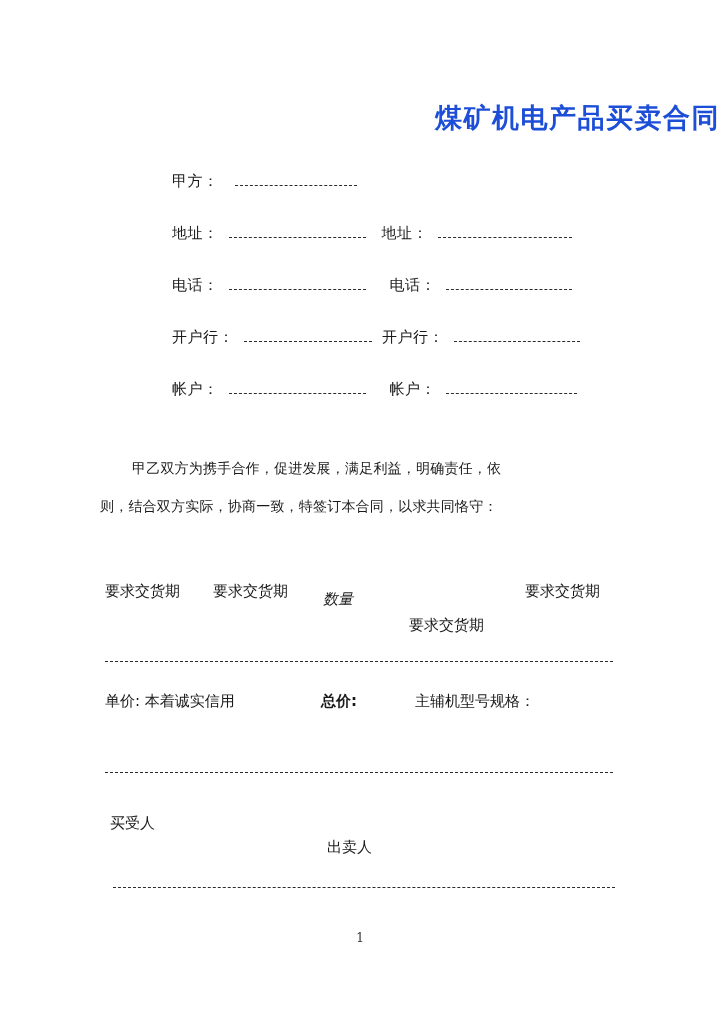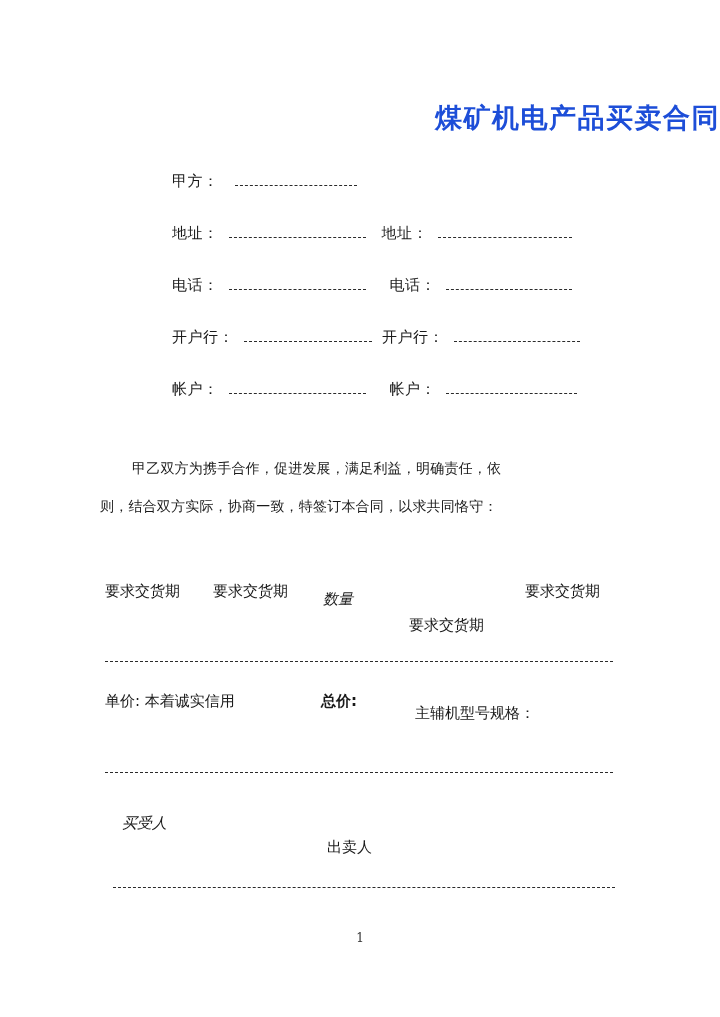--- a/index.html
+++ b/index.html
@@ -129,33 +129,33 @@
     position: absolute;
     top: 692px;
     left: 105px;
     width: 512px;
     font-size: 15px;
     white-space: nowrap;
     color: #1a1a1a;
   }
   .pr-unit  { position: absolute; left: 0px;   top: 0; }
   .pr-total { position: absolute; left: 216px; top: 0; font-weight: bold; }
-  .pr-model { position: absolute; left: 310px; top: 12px; text-align: right; }
+  .pr-model { position: absolute; left: 310px; top: 0; text-align: right; }
 
   
   .sign-row {
     position: absolute;
     top: 814px;
     left: 105px;
     width: 512px;
     font-size: 15px;
     white-space: nowrap;
     color: #1a1a1a;
   }
-  .sg-buyer  { position: absolute; left: 17px;   top: 0; font-style: italic; }
+  .sg-buyer  { position: absolute; left: 5px;   top: 0; }
   .sg-seller { position: absolute; left: 222px; top: 0; margin-top: 24px; }
 
   
   .page-number {
     position: absolute;
     top: 931px;
     left: 0;
     width: 720px;
     text-align: center;
     font-size: 12px;

